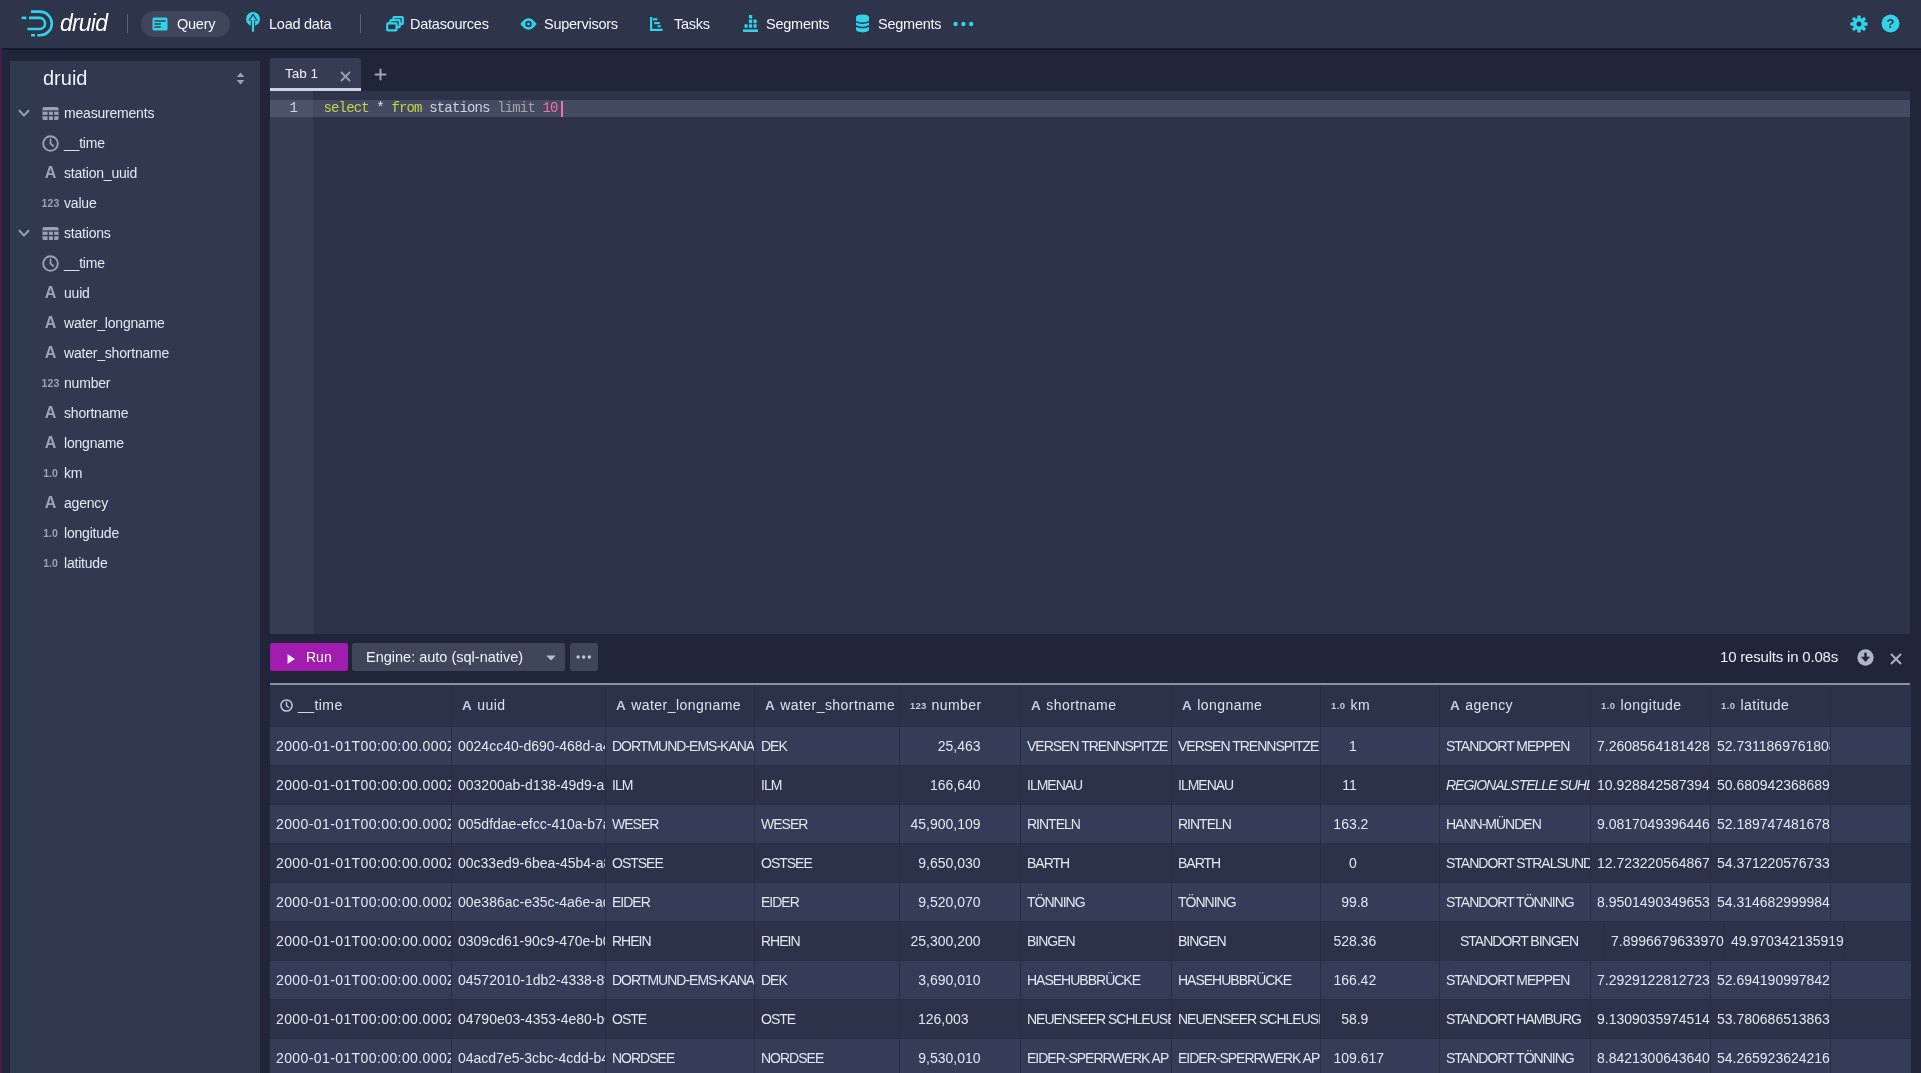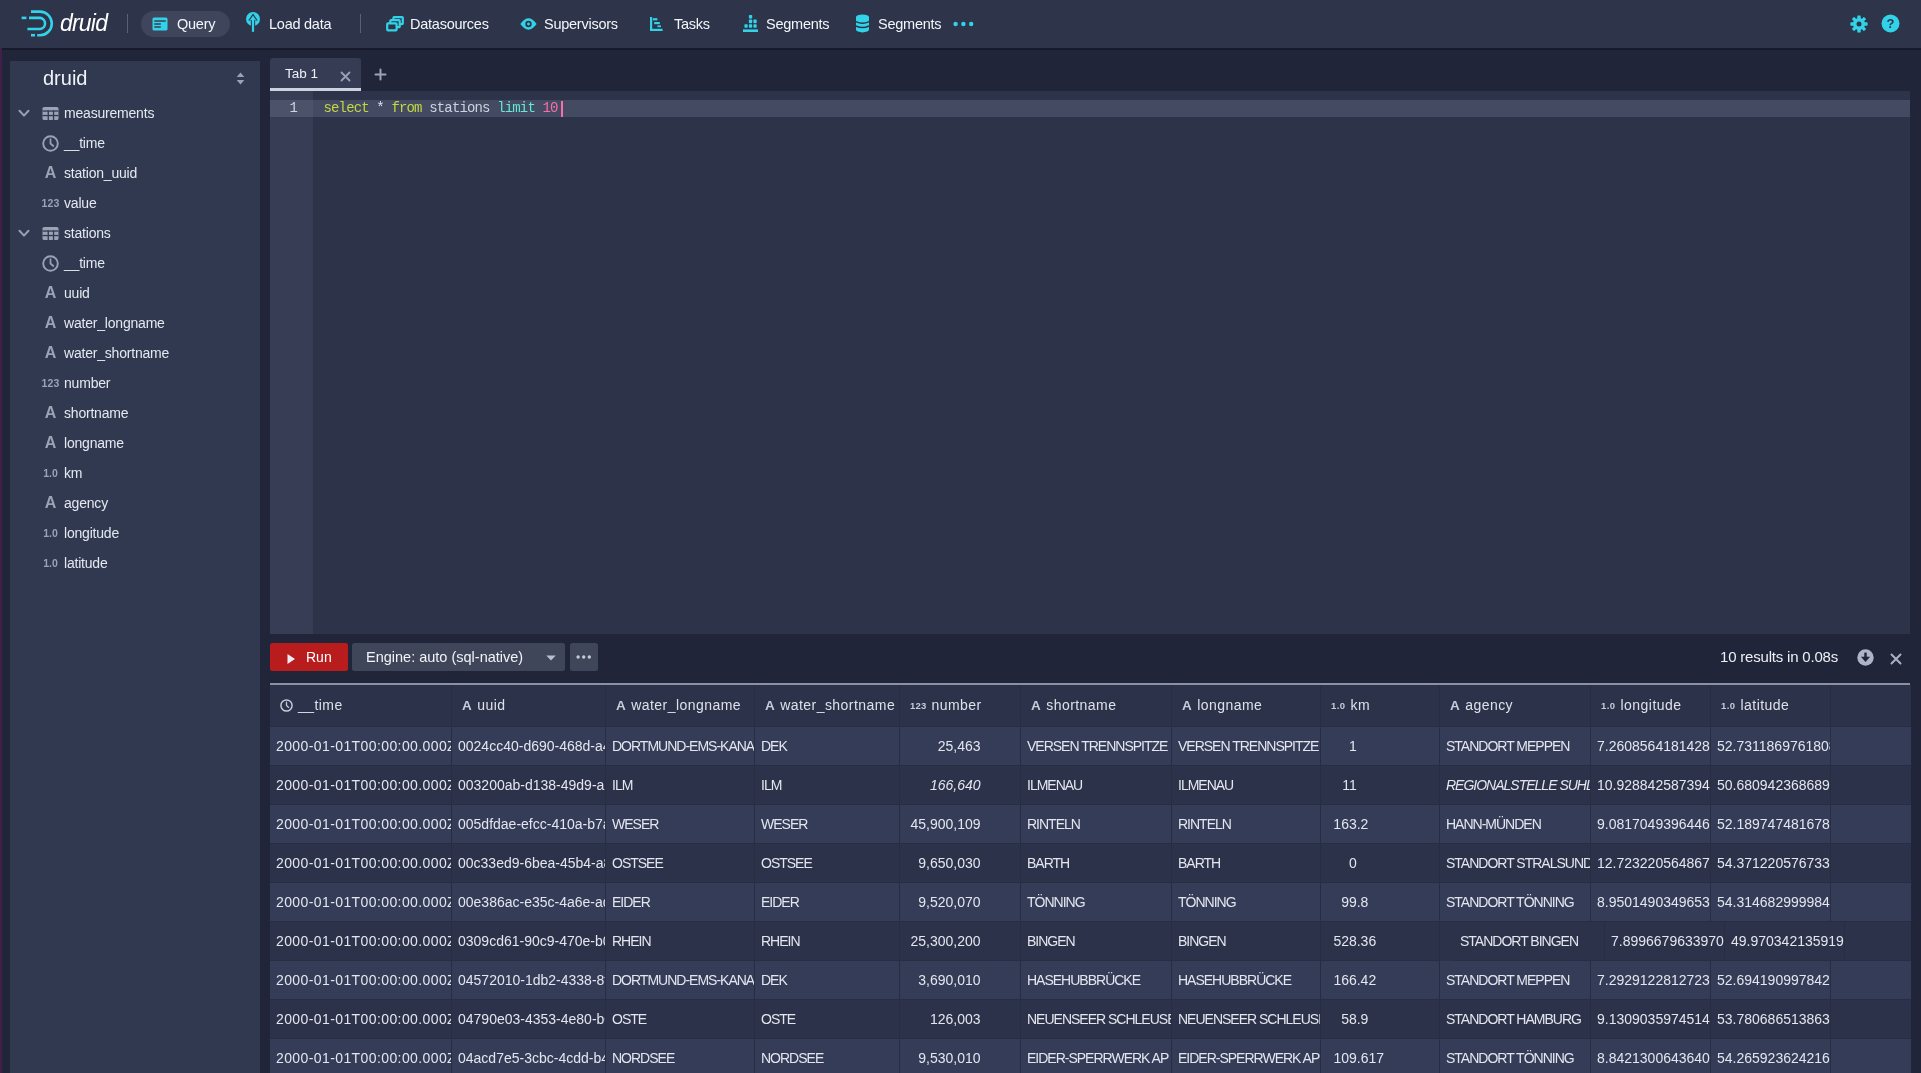--- a/index.html
+++ b/index.html
@@ -15,21 +15,21 @@
 .sico { position:absolute; left:31px; top:0; width:19px; height:30px; display:flex; align-items:center; justify-content:center; }
 .schev { position:absolute; left:7px; top:8px; }
 #tab { position:absolute; left:270px; top:57.5px; width:90.5px; height:31px; background:#363c54;
   border-radius:3px 3px 0 0; }
 #tabline { position:absolute; left:270px; top:88.2px; width:90.5px; height:2.6px; background:#ccd2df; }
 #editor { position:absolute; left:270px; top:91px; width:1640px; height:543px; background:#2d3349; }
 #gutter { position:absolute; left:0; top:0; width:42.5px; height:543px; background:#373d55; }
 #activeline { position:absolute; left:0; top:9px; width:1640px; height:17px; background:#444a62; }
 #gactive { position:absolute; left:0; top:9px; width:42.5px; height:17px; background:#4c526a; }
 .mono { font-family:"Liberation Mono", monospace; }
-#runbtn { position:absolute; left:270px; top:643px; width:78px; height:28px; background:#b91c1c; border-radius:2.5px; }
+#runbtn { position:absolute; left:270px; top:643px; width:78px; height:28px; background:#a21caf; border-radius:2.5px; }
 #enginebtn { position:absolute; left:352px; top:643px; width:213px; height:28px; background:#404659; border-radius:2.5px;
   font-size:14.5px; color:#f0f3f7; line-height:28px; }
 #morebtn { position:absolute; left:570px; top:643px; width:27.5px; height:28px; background:#404659; border-radius:2.5px; }
 #divider { position:absolute; left:270px; top:683.2px; width:1640px; height:1.8px; background:#8b91a5; }
 #table { position:absolute; left:270px; top:685px; width:1641px; height:388px; overflow:hidden; background:#2c3249; }
 .hrow { display:flex; height:41.5px; background:#2c3249; }
 .hcell { border-right:1px solid #282d41; border-bottom:1px solid #282d41; padding-left:10px;
   display:flex; align-items:center; font-size:14px; letter-spacing:0.45px; color:#dde1ea; white-space:nowrap; overflow:hidden; flex:none; }
 .hic { margin-right:5px; display:inline-flex; align-items:center; }
 .drow { display:flex; height:39.1px; }
@@ -273,21 +273,21 @@
   </div>
 <div id="tabline"></div>
 <div class="abs" style="left:374px;top:66.5px;"><svg width="13" height="13" viewBox="0 0 13 13" style="">
       <path d="M6.5 1.5 V11.5 M1.5 6.5 H11.5" stroke="#9aa3b7" stroke-width="2" stroke-linecap="round"></path>
     </svg></div>
 <div id="editor">
 <div id="gutter"></div>
     <div id="activeline"></div>
     <div id="gactive"></div>
 <div class="abs mono" style="left:0;top:9px;width:28px;height:17px;line-height:17px;font-size:14px;color:#cfd4e0;text-align:right;">1</div>
-<div class="abs mono" style="left:53.5px;top:9px;height:17px;line-height:17px;font-size:14px;letter-spacing:-0.85px;white-space:pre;"><span style="color:#c2d740;">select</span><span style="color:#d8e4ef;"> * </span><span style="color:#c2d740;">from</span><span style="color:#ccd3e0;"> stations </span><span style="color:#5eead4;">limit</span><span style="color:#f76fa8;"> 10</span></div>
+<div class="abs mono" style="left:53.5px;top:9px;height:17px;line-height:17px;font-size:14px;letter-spacing:-0.85px;white-space:pre;"><span style="color:#c2d740;">select</span><span style="color:#d8e4ef;"> * </span><span style="color:#c2d740;">from</span><span style="color:#ccd3e0;"> stations </span><span style="color:#a3a3a3;">limit</span><span style="color:#f76fa8;"> 10</span></div>
 <div class="abs" style="left:291px;top:9.5px;width:2px;height:16px;background:#f76fa8;"></div>
 </div>
 <div id="runbtn">
     <div class="abs" style="left:16px;top:8px;"><svg width="10" height="12" viewBox="0 0 10 12" style="">
         <path d="M1.5 1 L9 6 L1.5 11 Z" fill="#e8eef8"></path>
       </svg></div>
     <div class="abs" style="left:36px;top:0;height:28px;line-height:28px;font-size:14px;color:#fff;">Run</div>
   </div>
 <div id="enginebtn">
     <div class="abs" style="left:14px;">Engine: auto (sql-native)</div>
@@ -366,21 +366,21 @@
 <div class="dcell cap" style="width:151px;">STANDORT MEPPEN</div>
 <div class="dcell" style="width:120px;">7.26085641814283</div>
 <div class="dcell" style="width:120px;">52.7311869761808</div>
 <div class="dcell" style="width:80px;border-right:none;"></div>
 </div>
 <div class="drow even">
 <div class="dcell tim" style="width:182px;">2000-01-01T00:00:00.000Z</div>
 <div class="dcell" style="width:154px;">003200ab-d138-49d9-a2a8-57e637b68e39</div>
 <div class="dcell cap" style="width:149px;">ILM</div>
 <div class="dcell cap" style="width:145px;">ILM</div>
-<div class="dcell num" style="width:121px;font-style:italic;">166,640</div>
+<div class="dcell num" style="width:121px;">166,640</div>
 <div class="dcell cap" style="width:151px;">ILMENAU</div>
 <div class="dcell cap" style="width:149px;">ILMENAU</div>
 <div class="dcell kmc" style="width:119px;"><span style="margin-right:27.2px;">11</span></div>
 <div class="dcell cap" style="width:151px;font-style:italic;">REGIONALSTELLE SUHL</div>
 <div class="dcell" style="width:120px;">10.9288425873947</div>
 <div class="dcell" style="width:120px;">50.6809423686897</div>
 <div class="dcell" style="width:80px;border-right:none;"></div>
 </div>
 <div class="drow odd">
 <div class="dcell tim" style="width:182px;">2000-01-01T00:00:00.000Z</div>
@@ -450,21 +450,21 @@
 <div class="dcell cap" style="width:151px;">STANDORT MEPPEN</div>
 <div class="dcell" style="width:120px;">7.29291228127234</div>
 <div class="dcell" style="width:120px;">52.6941909978427</div>
 <div class="dcell" style="width:80px;border-right:none;"></div>
 </div>
 <div class="drow even">
 <div class="dcell tim" style="width:182px;">2000-01-01T00:00:00.000Z</div>
 <div class="dcell" style="width:154px;">04790e03-4353-4e80-b0de-49b71c3b0e2a</div>
 <div class="dcell cap" style="width:149px;">OSTE</div>
 <div class="dcell cap" style="width:145px;">OSTE</div>
-<div class="dcell num" style="width:121px;">126,003</div>
+<div class="dcell num" style="width:121px;text-align:center;">126,003</div>
 <div class="dcell cap" style="width:151px;">NEUENSEER SCHLEUSE</div>
 <div class="dcell cap" style="width:149px;">NEUENSEER SCHLEUSE</div>
 <div class="dcell kmc" style="width:119px;"><span style="margin-right:15.6px;">58.9</span></div>
 <div class="dcell cap" style="width:151px;">STANDORT HAMBURG</div>
 <div class="dcell" style="width:120px;">9.13090359745146</div>
 <div class="dcell" style="width:120px;">53.7806865138635</div>
 <div class="dcell" style="width:80px;border-right:none;"></div>
 </div>
 <div class="drow odd">
 <div class="dcell tim" style="width:182px;">2000-01-01T00:00:00.000Z</div>

